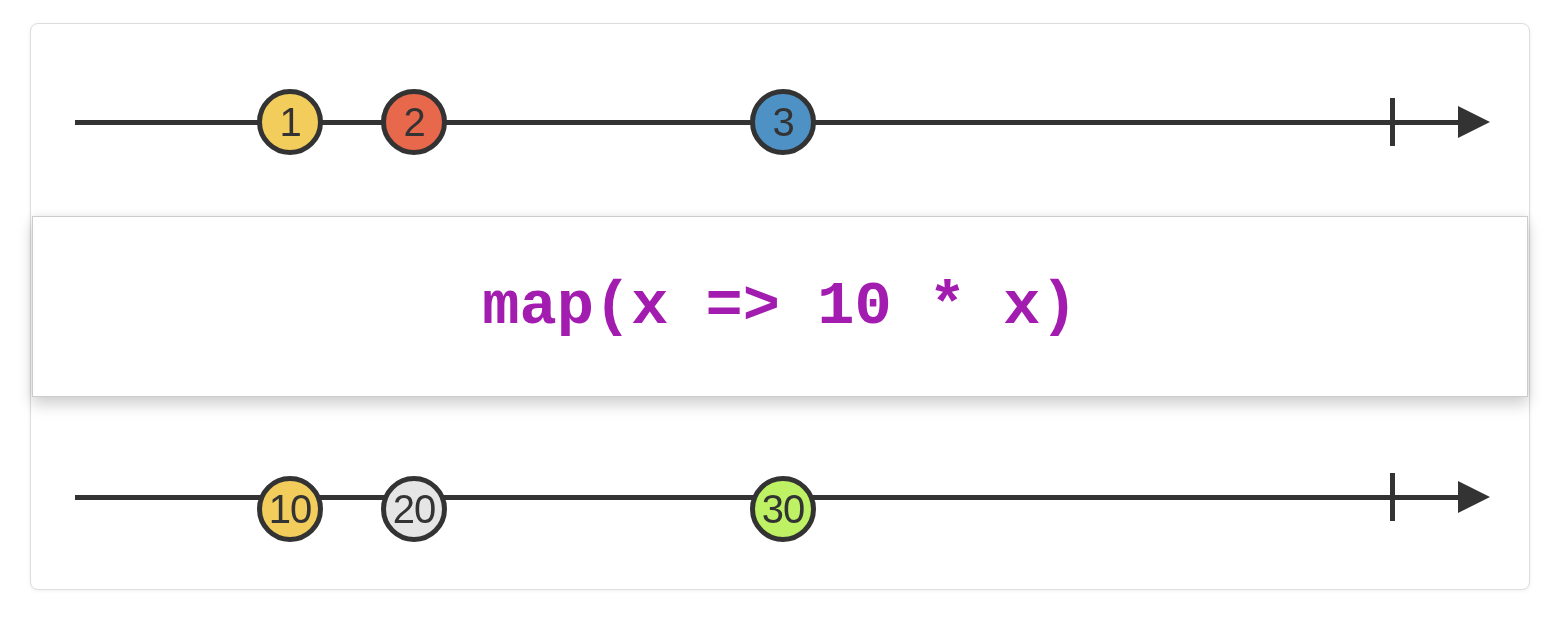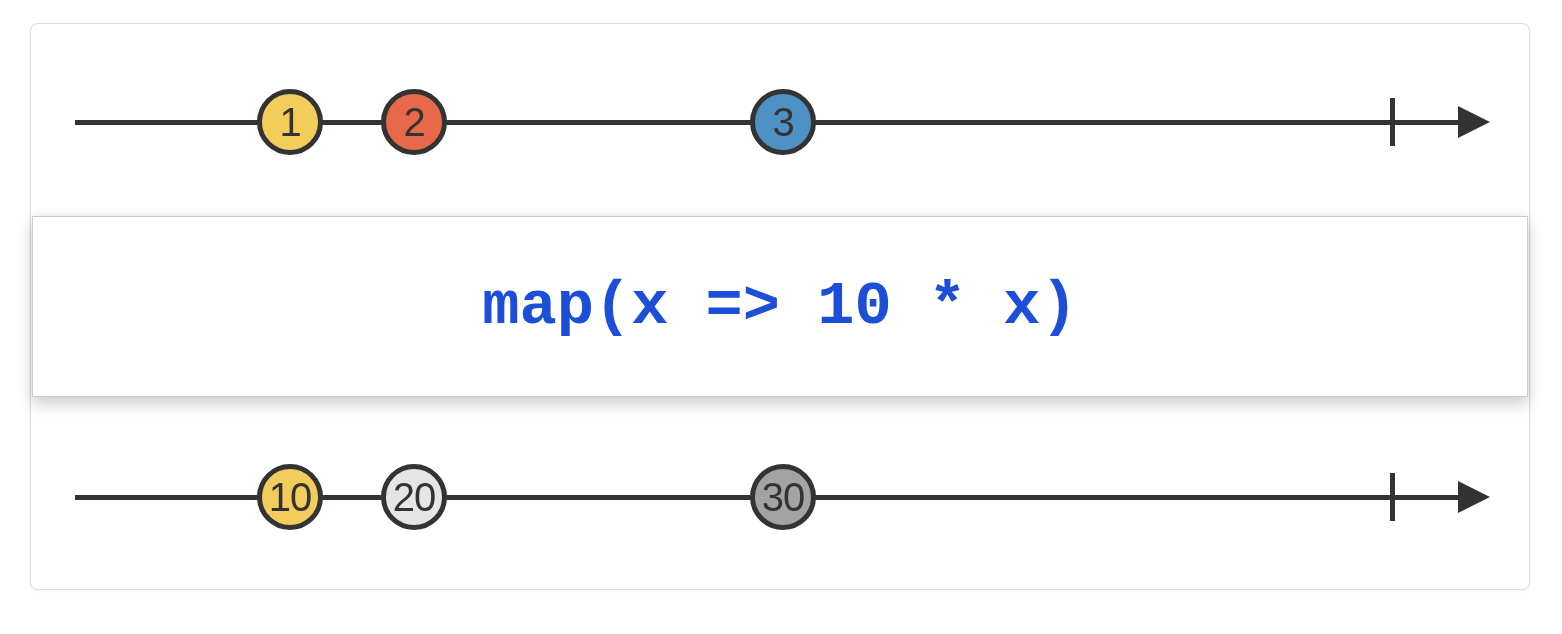--- a/index.html
+++ b/index.html
@@ -57,41 +57,41 @@
     align-items: center;
     justify-content: center;
   }
   .marble span {
     font-size: 40px;
     line-height: 1;
     color: #333333;
     letter-spacing: -1px;
   }
   .row-in  { top: 89px; }
-  .row-out { top: 464px; }
+  .row-out { top: 476px; }
   .col-a { left: 257px; }
   .col-b { left: 381px; }
   .col-c { left: 750px; }
   .operator-box {
     position: absolute;
     left: 32px; top: 216px;
     width: 1496px; height: 181px;
     background: #ffffff;
     border: 1px solid #cccccc;
     box-shadow: 0 8px 14px rgba(0,0,0,0.18), 0 -2px 8px rgba(0,0,0,0.05);
     box-sizing: border-box;
     display: flex;
     align-items: center;
     justify-content: center;
   }
   .operator-label {
     font-family: "Liberation Mono", monospace;
     font-weight: bold;
     font-size: 62px;
-    color: #1d4ed8;
+    color: #a21caf;
     white-space: pre;
   }
 </style>
 </head>
 <body>
 
 <div class="canvas">
   <div class="frame"></div>
 
   <div class="timeline-line line-top"></div>
@@ -115,16 +115,16 @@
   <div class="timeline-line line-bottom"></div>
   <div class="tick tick-bottom"></div>
   <div class="arrowhead arrow-bottom"></div>
 
   <div class="marble row-out col-a" style="background-color: rgb(242, 205, 92);">
     <span>10</span>
   </div>
   <div class="marble row-out col-b" style="background-color: #e5e5e5;">
     <span>20</span>
   </div>
-  <div class="marble row-out col-c" style="background-color: #a3a3a3;">
+  <div class="marble row-out col-c" style="background-color: #bef264;">
     <span>30</span>
   </div>
 </div>
 
 </body></html>

